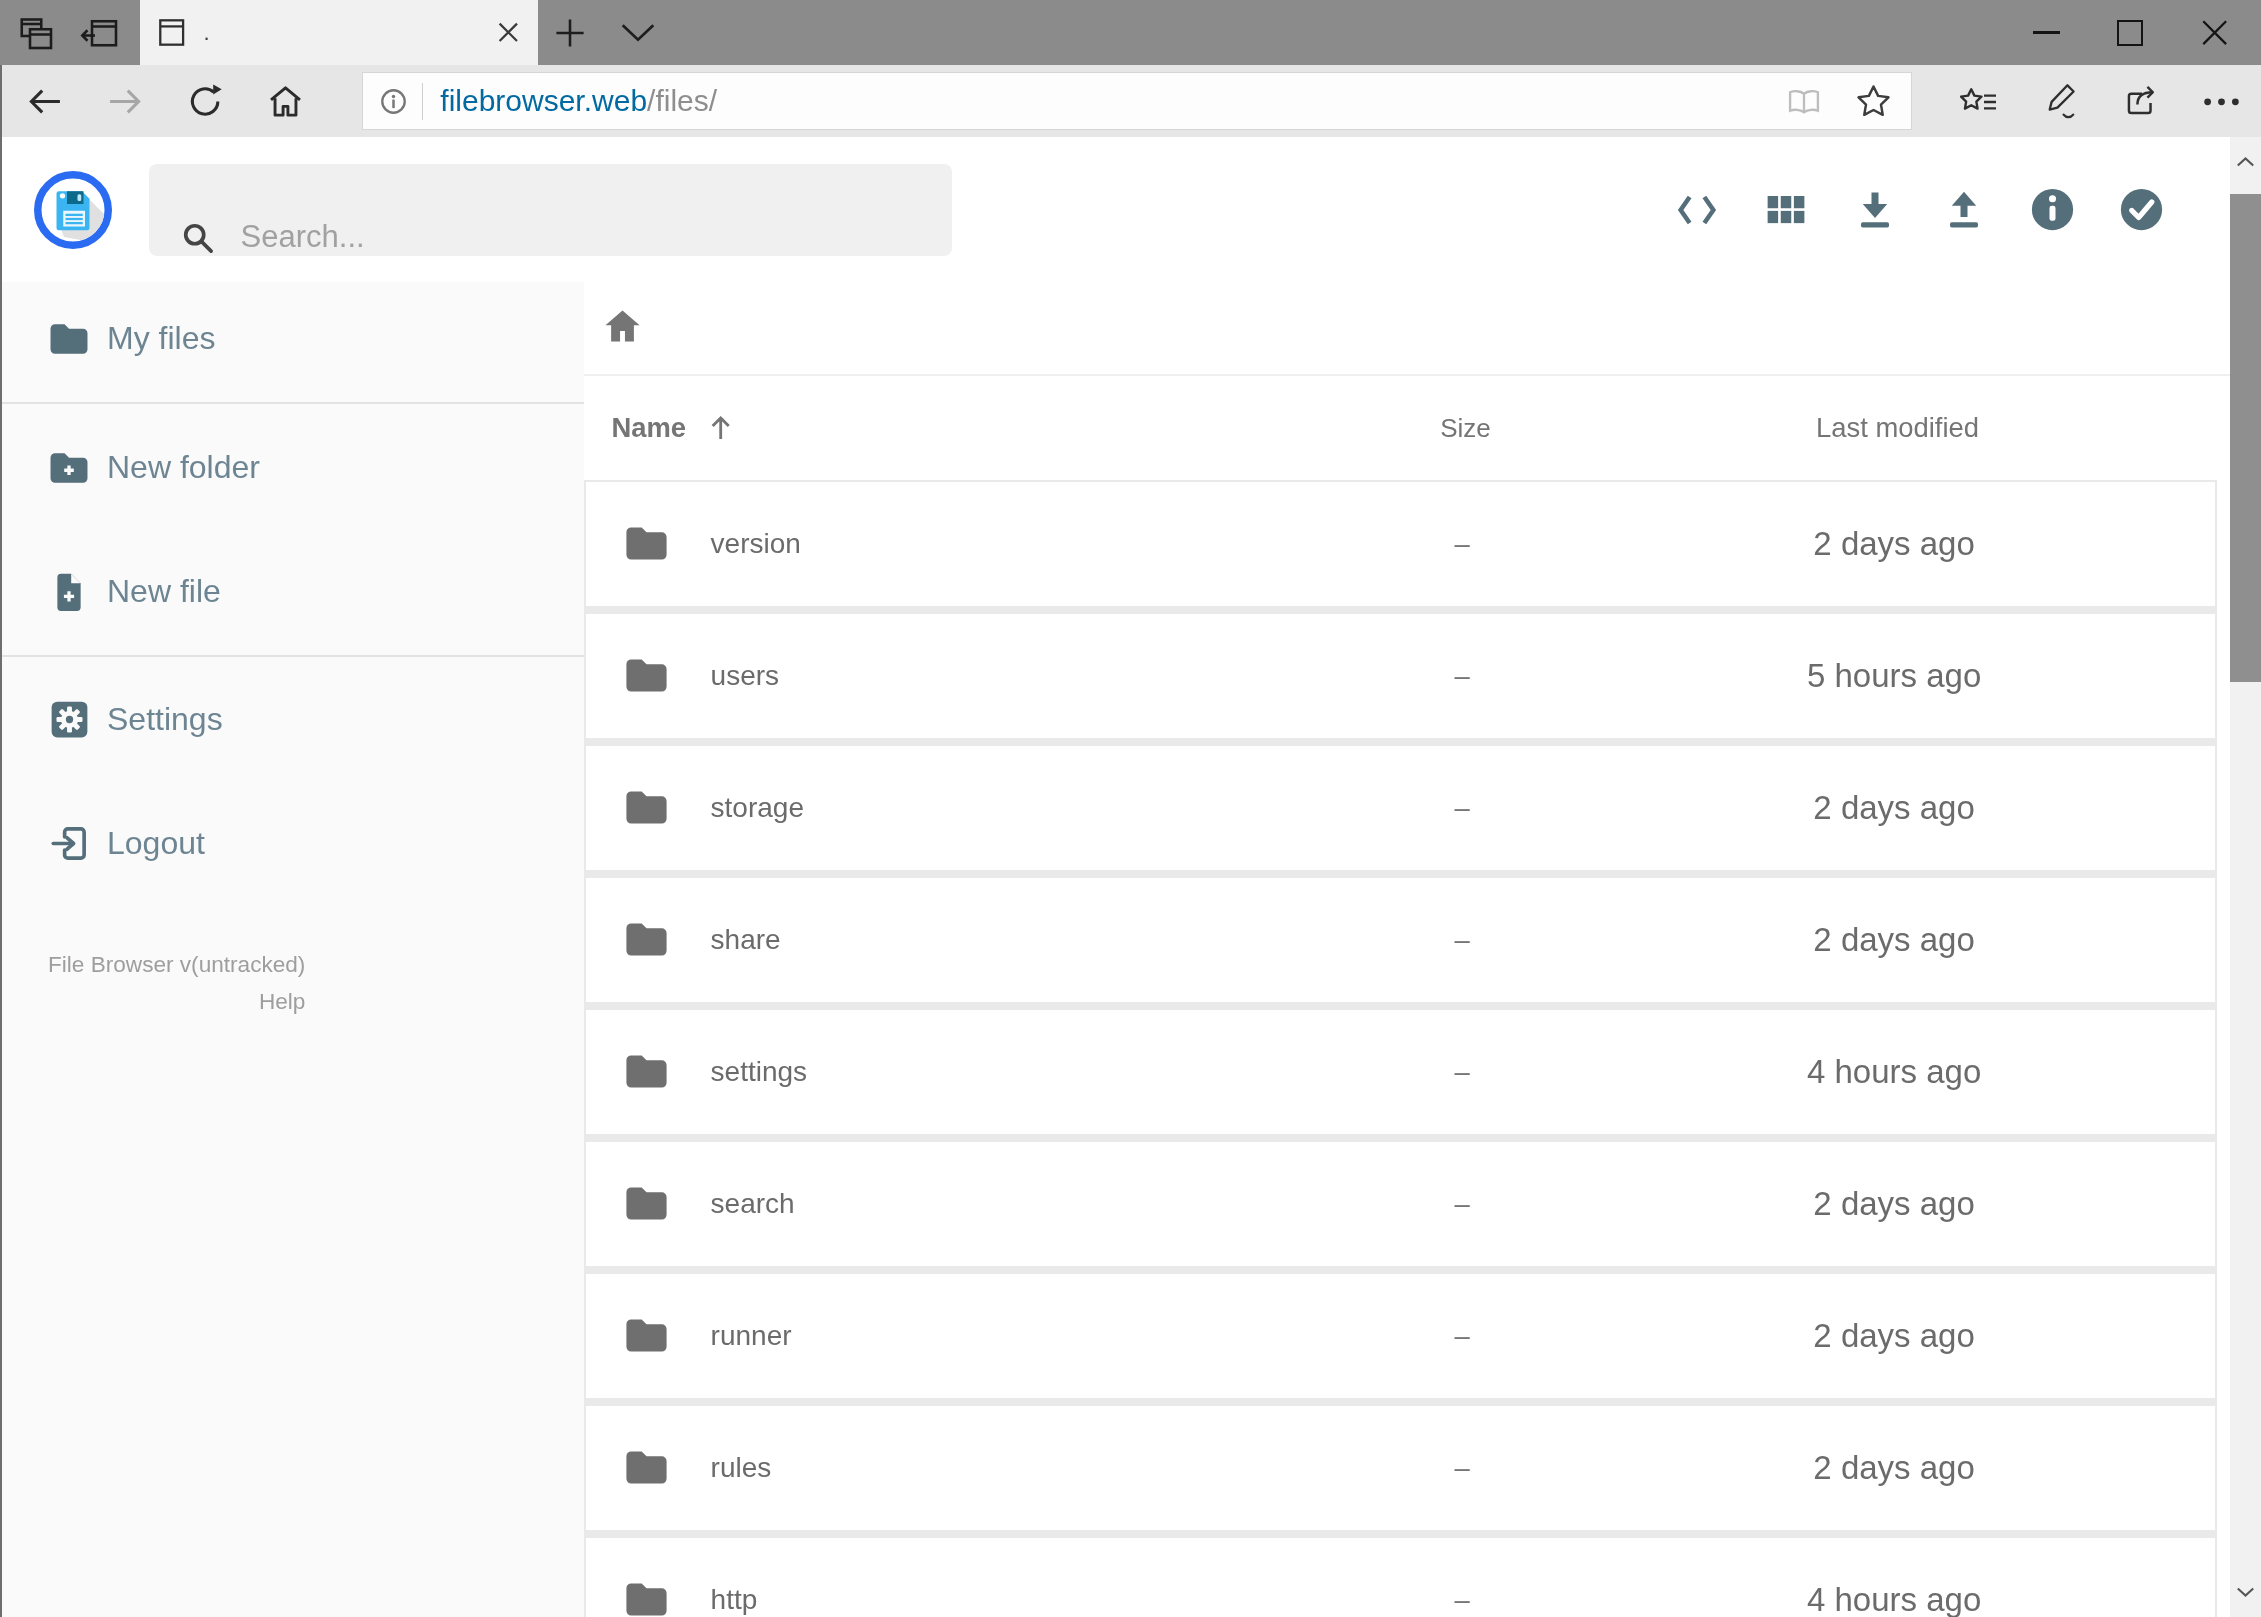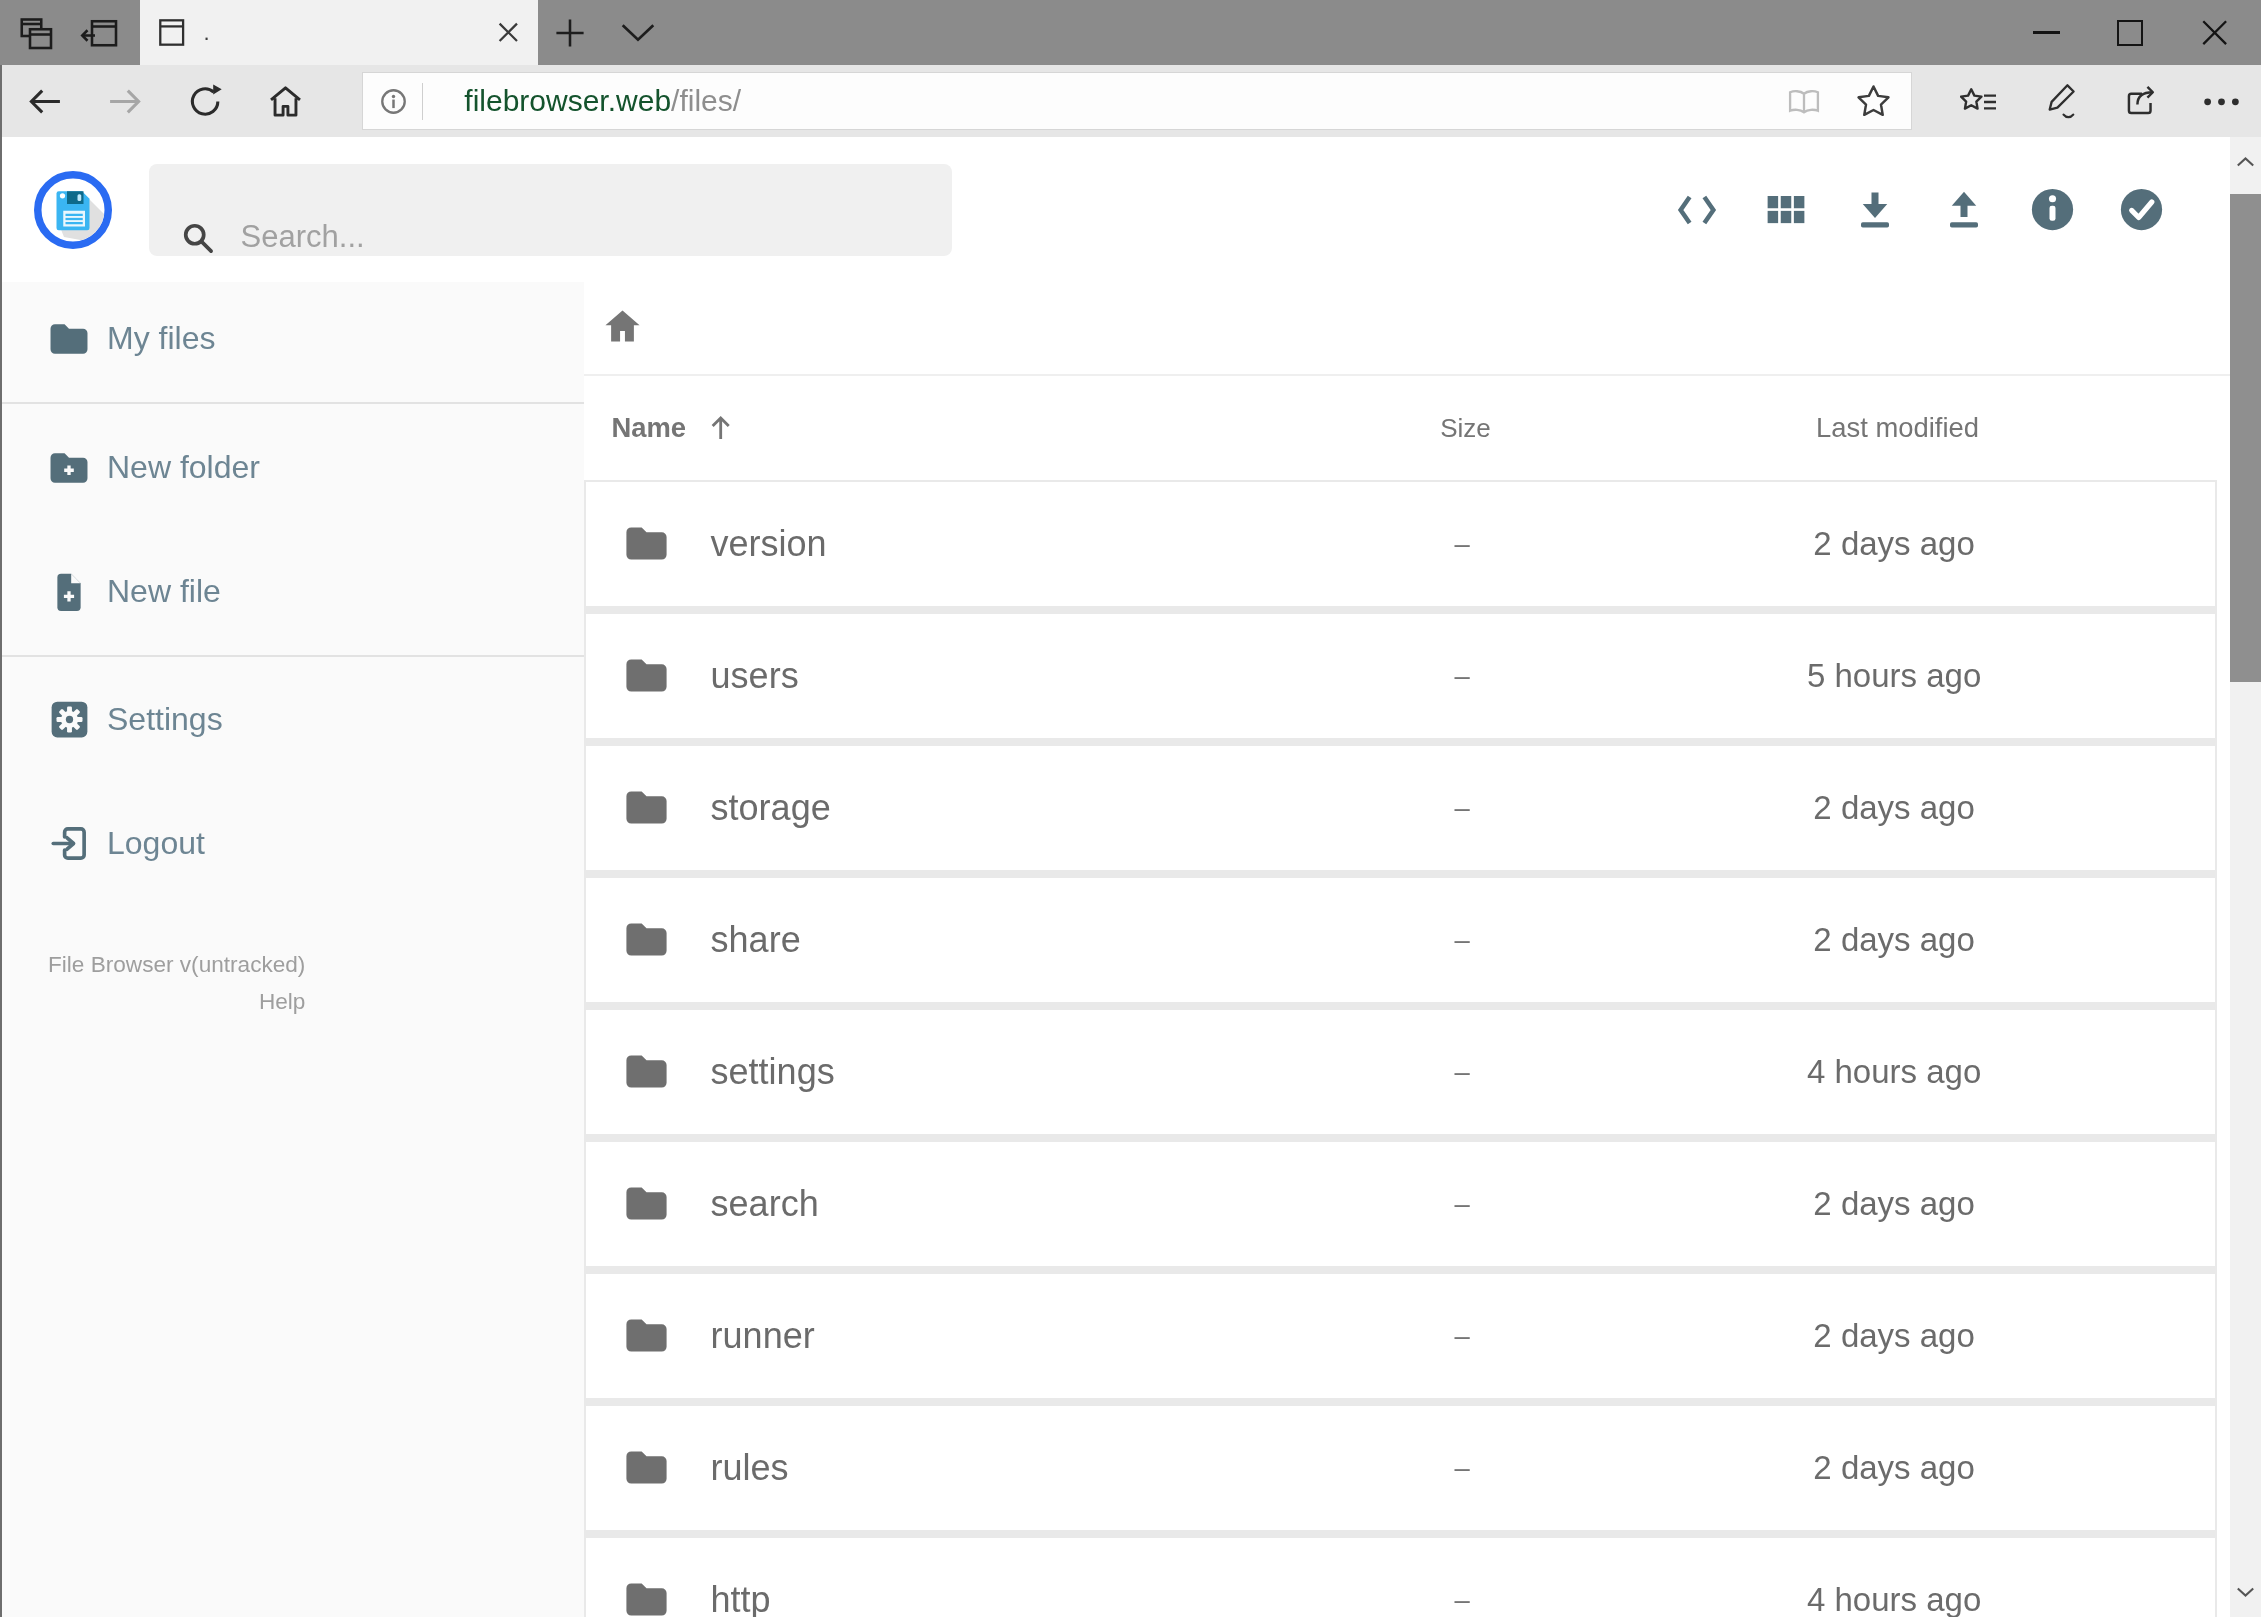--- a/index.html
+++ b/index.html
@@ -25,21 +25,21 @@
   .glyph-max{width:22px;height:22px;border:2.4px solid #141414;}
 
   
   .navbar{position:absolute;left:0;top:65px;width:100%;height:73px;background:#e6e6e6;}
   .nav-btn{position:absolute;top:0;width:81px;height:73px;display:flex;align-items:center;justify-content:center;}
   .addressbar{position:absolute;left:362px;top:7.3px;width:1550px;height:58px;background:#fdfdfd;
               border:0.8px solid #d6d6d6;box-sizing:border-box;display:flex;align-items:center;}
   .ab-info{margin-left:14.5px;display:flex;}
   .ab-sep{width:0.8px;height:37px;background:#cfcfcf;margin-left:13px;}
   .ab-url{margin-left:18px;font-size:30px;white-space:nowrap;}
-  .ab-host{color:#14532d;margin-left:24px;}
+  .ab-host{color:#0369a1;}
   .ab-path{color:#8e8e8e;}
   .ab-right{margin-left:auto;margin-right:19.4px;display:flex;align-items:center;gap:34px;}
   .hub{position:absolute;left:1939px;top:0;width:323px;height:73px;display:flex;}
   .hub-btn{width:81px;height:73px;display:flex;align-items:center;justify-content:center;color:#2e2e2e;}
 
   
   .app{position:absolute;left:0;top:137px;width:2230px;bottom:0;background:#fff;}
   .app-header{position:absolute;left:0;top:0;width:100%;height:145px;background:#fff;}
   .logo{position:absolute;left:34px;top:34px;width:78px;height:78px;}
   .searchbox{position:absolute;left:149px;top:27px;width:803px;height:92px;background:#f0f0f0;
@@ -64,21 +64,21 @@
   .c-div{position:absolute;left:0;right:0;top:92px;height:1.6px;background:#efefef;}
   .colhead{position:absolute;left:0;right:0;top:94px;height:104px;}
   .ch-name{position:absolute;left:27.4px;top:0;height:104px;display:flex;align-items:center;
            font-size:27.4px;font-weight:bold;color:#757575;}
   .ch-arrow{margin-left:21px;display:flex;color:#757575;}
   .ch-size{position:absolute;left:801px;width:161px;top:0;line-height:104px;text-align:center;font-size:26px;color:#757575;}
   .ch-mod{position:absolute;left:1152px;width:323px;top:0;line-height:104px;text-align:center;font-size:27.4px;color:#757575;}
   .list{position:absolute;left:0;top:198px;width:1633px;background:#e9e9e9;padding:1.6px 1.6px 0 1.6px;box-sizing:border-box;}
   .frow{position:relative;height:124px;background:#fff;margin-bottom:8px;display:flex;align-items:center;cursor:pointer;}
   .fr-icon{margin-left:38px;display:flex;color:#6f6f6f;}
-  .fr-name{margin-left:42px;font-size:36px;color:#6b6b6b;}
+  .fr-name{margin-left:42px;font-size:28px;color:#6b6b6b;}
   .fr-size{position:absolute;left:796px;width:161px;text-align:center;font-size:27.4px;color:#757575;}
   .fr-time{position:absolute;left:1147px;width:323px;text-align:center;font-size:33px;color:#6b6b6b;}
 
   
   .vscroll{position:absolute;right:0;top:137px;width:31.5px;height:1480px;background:#f1f1f1;}
   .vs-btn{position:absolute;left:0;width:31.5px;height:50px;display:flex;align-items:center;justify-content:center;color:#555;}
   .vs-up{top:0;}
   .vs-down{bottom:0;}
   .vs-thumb{position:absolute;left:0;top:57px;width:31.5px;height:488px;background:#8f8f8f;}
 

